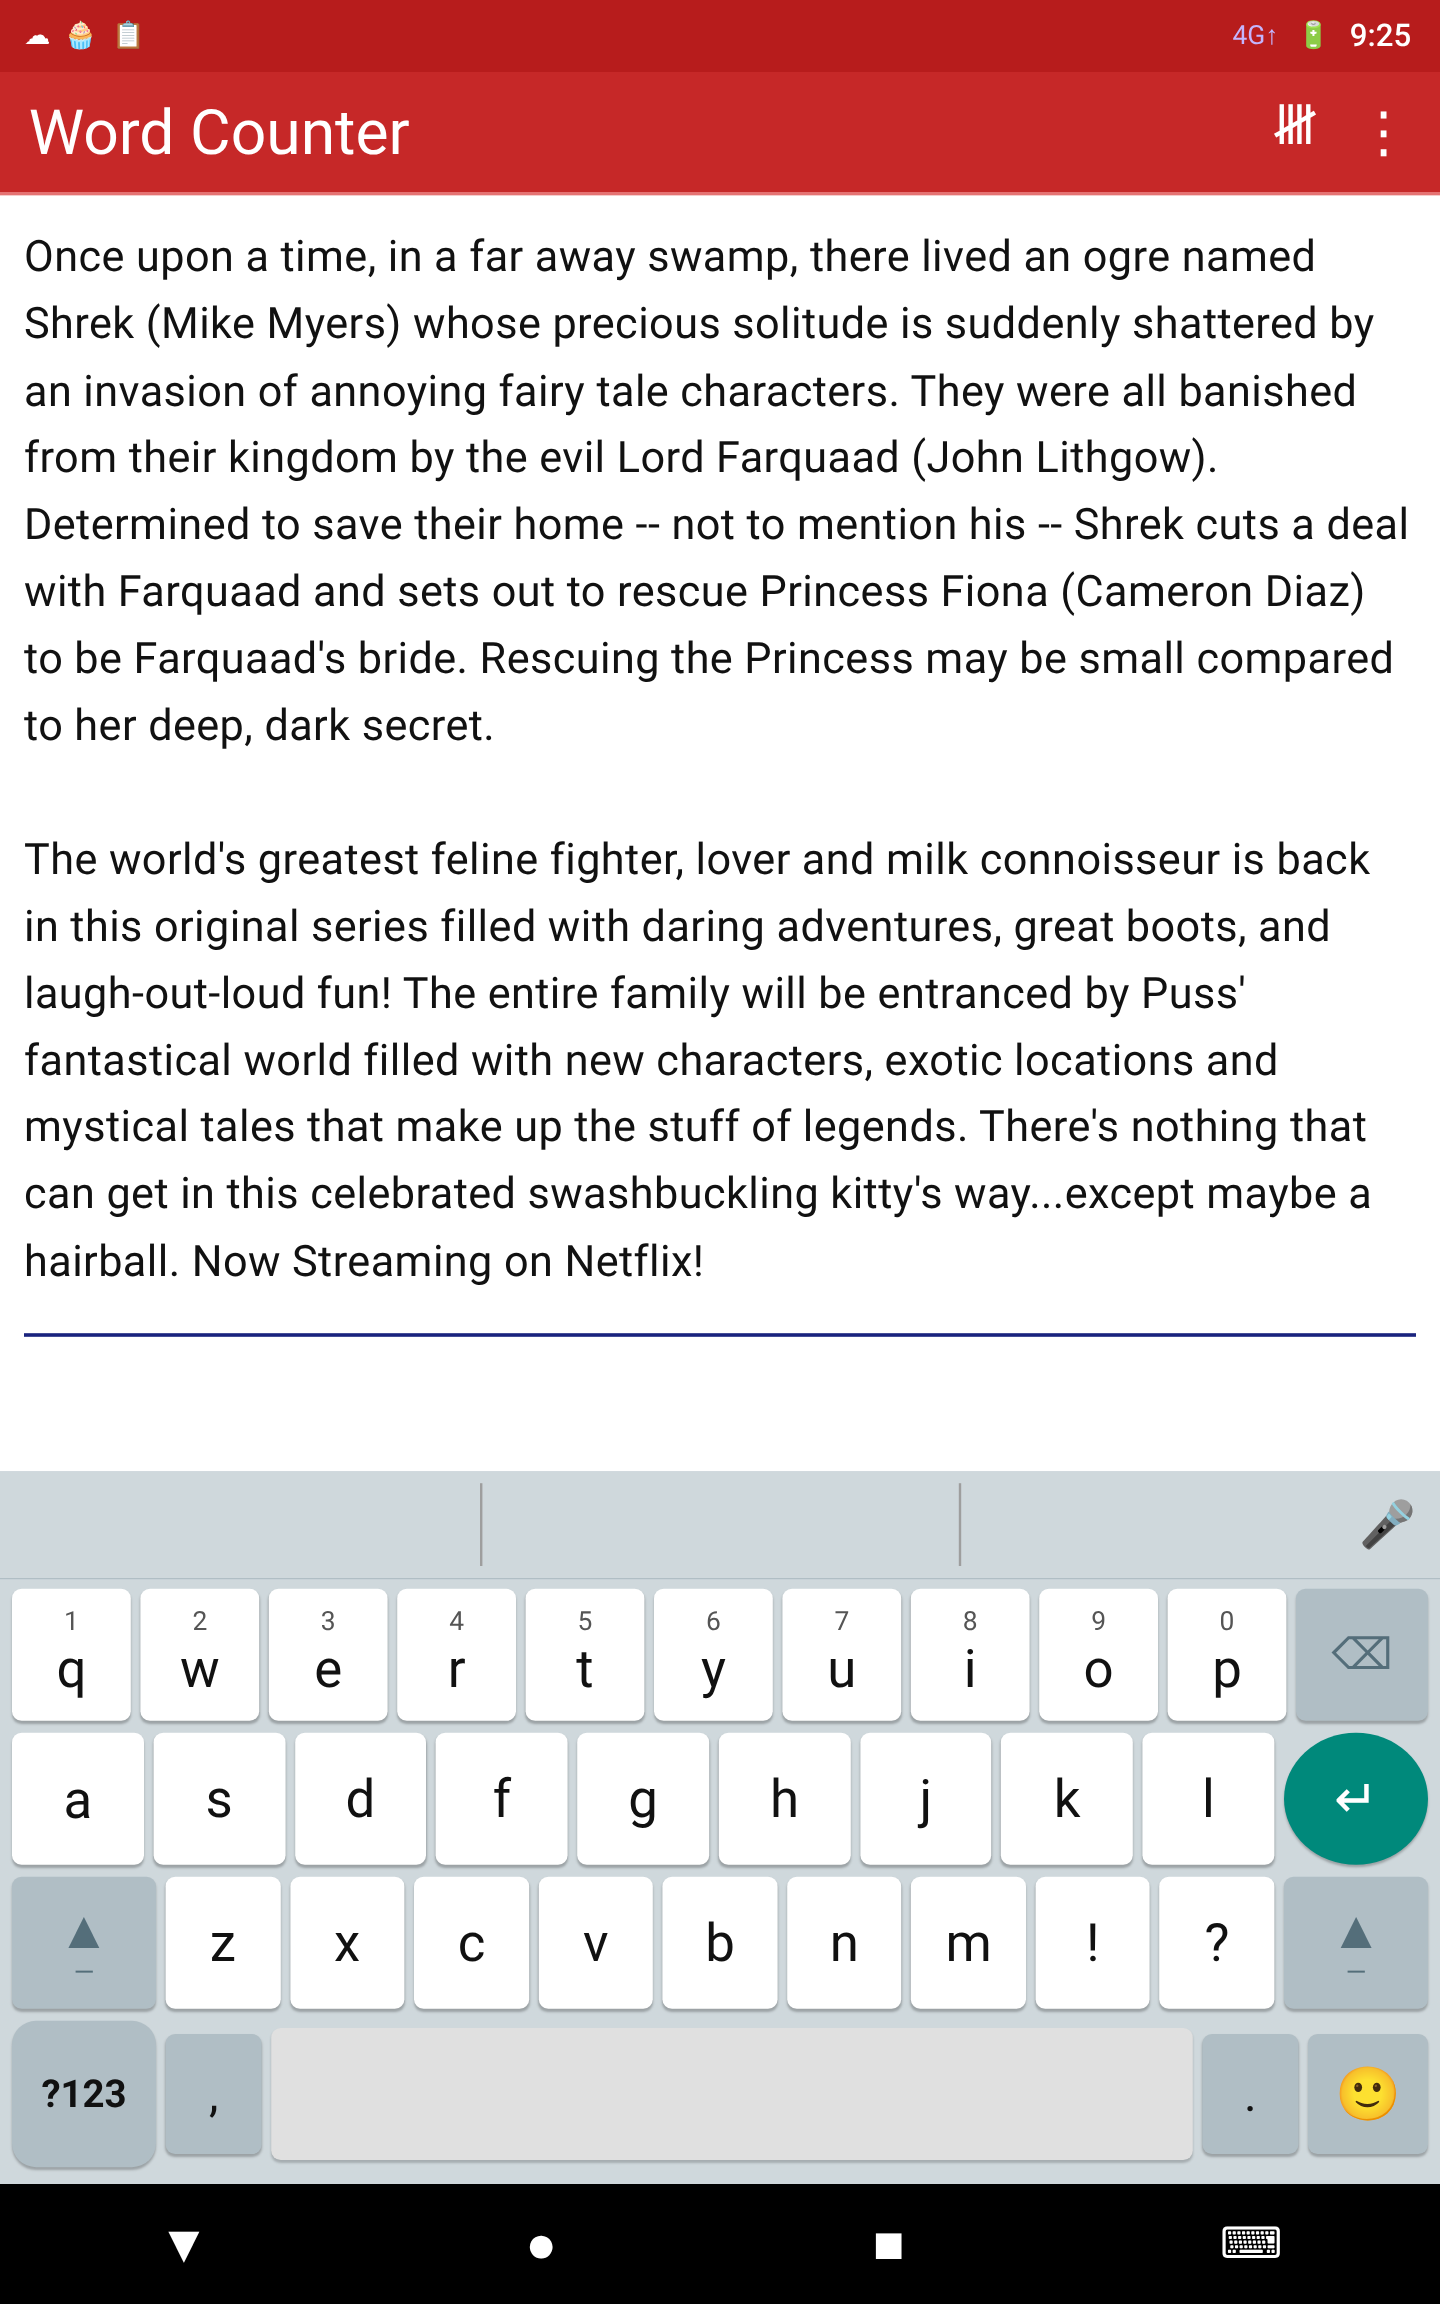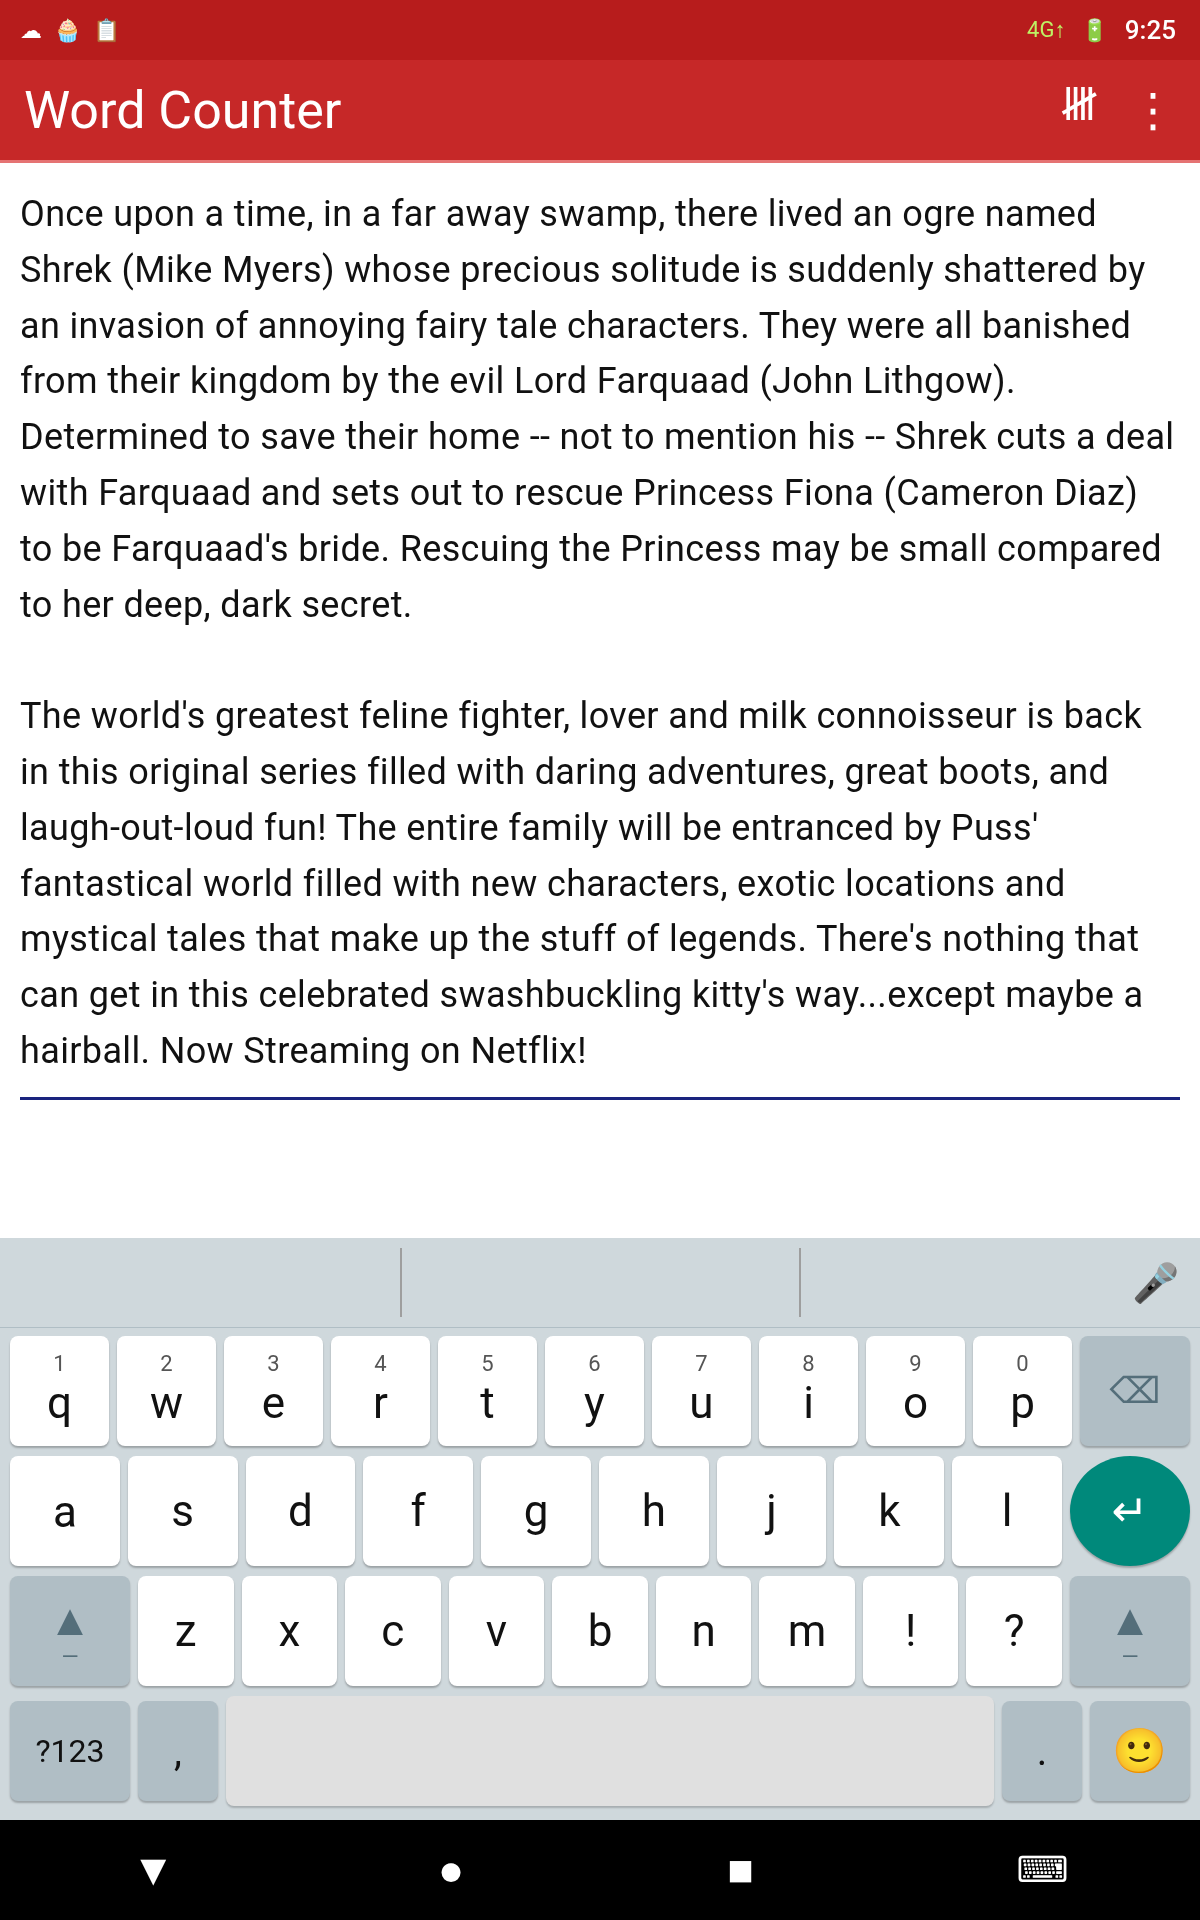--- a/index.html
+++ b/index.html
@@ -4,42 +4,42 @@
   <style>
     * { margin: 0; padding: 0; box-sizing: border-box; }
     body { width: 1200px; height: 1920px; overflow: hidden; font-family: 'Roboto', Arial, sans-serif; background: #fff; }
 
     
     #status-bar {
       width: 100%; height: 60px; background: #b71c1c;
       display: flex; align-items: center; justify-content: flex-end;
       padding: 0 24px; gap: 16px;
     }
-    .status-icon { color: #bef264; font-size: 22px; }
+    .status-icon { color: #c4b5fd; font-size: 22px; }
     .status-time { color: #fff; font-size: 26px; font-weight: 500; text-align: center; }
     .status-left { position: absolute; left: 20px; top: 0; height: 60px; display: flex; align-items: center; gap: 12px; }
     .notif-icon { color: #fff; font-size: 22px; }
 
     
     #app-bar {
       width: 100%; height: 100px; background: #c62828;
       display: flex; align-items: center; padding: 0 24px;
     }
     #app-title {
       color: #fff; font-size: 52px; font-weight: 400; flex: 1;
     }
     #toolbar-icons { display: flex; align-items: center; gap: 32px; }
     .toolbar-icon { color: #fff; font-size: 46px; cursor: pointer; }
 
     
     #divider { width: 100%; height: 3px; background: #e57373; }
 
     
     #text-area {
-      width: 100%; padding: 24px 20px 20px 20px;
+      width: 100%; padding: 24px 20px 34px 20px;
       min-height: 700px; background: #fff; position: relative;
     }
     #text-content {
       font-size: 36px; line-height: 1.55; color: #111; letter-spacing: 0.01em;
     }
     #cursor-line {
       position: absolute; bottom: 0; left: 20px; right: 20px;
       height: 3px; background: #1a237e;
     }
 
@@ -89,21 +89,21 @@
     .key-backspace { height: 110px; width: 110px; background: #b0bec5; }
     .key-enter { height: 110px; width: 120px; background: #00897b; border-radius: 50%; }
     .key-shift { height: 110px; width: 120px; }
     .key-space { height: 110px; flex: 1; background: #e0e0e0; border-radius: 8px; box-shadow: 0 2px 2px rgba(0,0,0,0.2); }
 
     .shift-icon { font-size: 44px; color: #546e7a; }
     .backspace-icon { font-size: 36px; color: #546e7a; }
     .enter-icon { font-size: 44px; color: #fff; }
 
     
-    .key-fn { height: 100px; min-width: 120px; background: #b0bec5; border-radius: 8px; box-shadow: 0 2px 2px rgba(0,0,0,0.25); display: flex; align-items: center; justify-content: center; cursor: pointer; }
+    .key-fn { height: 122px; min-width: 120px; background: #b0bec5; border-radius: 20px; box-shadow: 0 2px 2px rgba(0,0,0,0.25); display: flex; align-items: center; justify-content: center; cursor: pointer; font-weight: bold; }
     .key-fn-text { font-size: 32px; color: #111; }
     .key-comma { height: 100px; width: 80px; background: #b0bec5; border-radius: 8px; box-shadow: 0 2px 2px rgba(0,0,0,0.25); display: flex; align-items: center; justify-content: center; cursor: pointer; font-size: 40px; color: #111; }
     .key-period { height: 100px; width: 80px; background: #b0bec5; border-radius: 8px; box-shadow: 0 2px 2px rgba(0,0,0,0.25); display: flex; align-items: center; justify-content: center; cursor: pointer; font-size: 40px; color: #111; }
     .key-emoji { height: 100px; width: 100px; background: #b0bec5; border-radius: 8px; box-shadow: 0 2px 2px rgba(0,0,0,0.25); display: flex; align-items: center; justify-content: center; cursor: pointer; font-size: 44px; }
 
     
     #nav-bar {
       position: absolute; bottom: 0; left: 0; right: 0; height: 100px;
       background: #000; display: flex; align-items: center; justify-content: space-around;
     }

